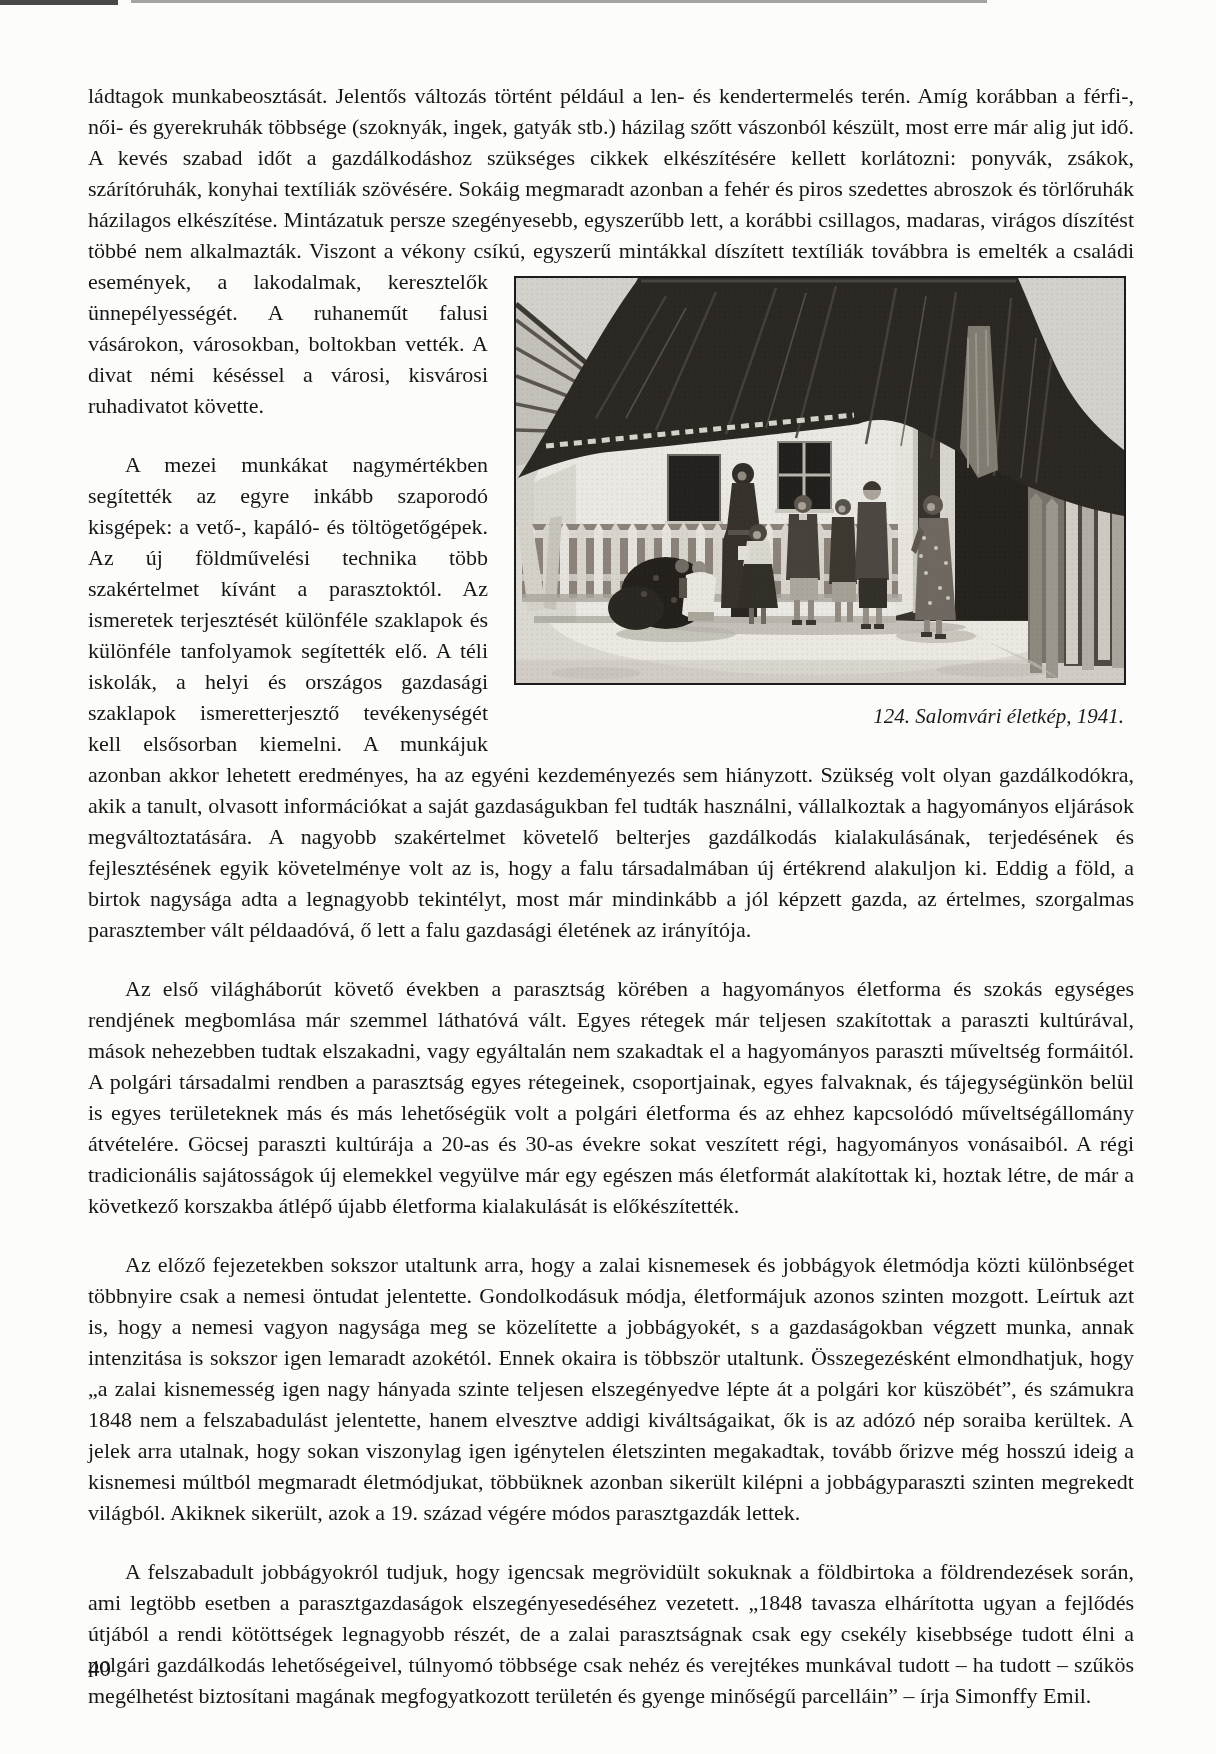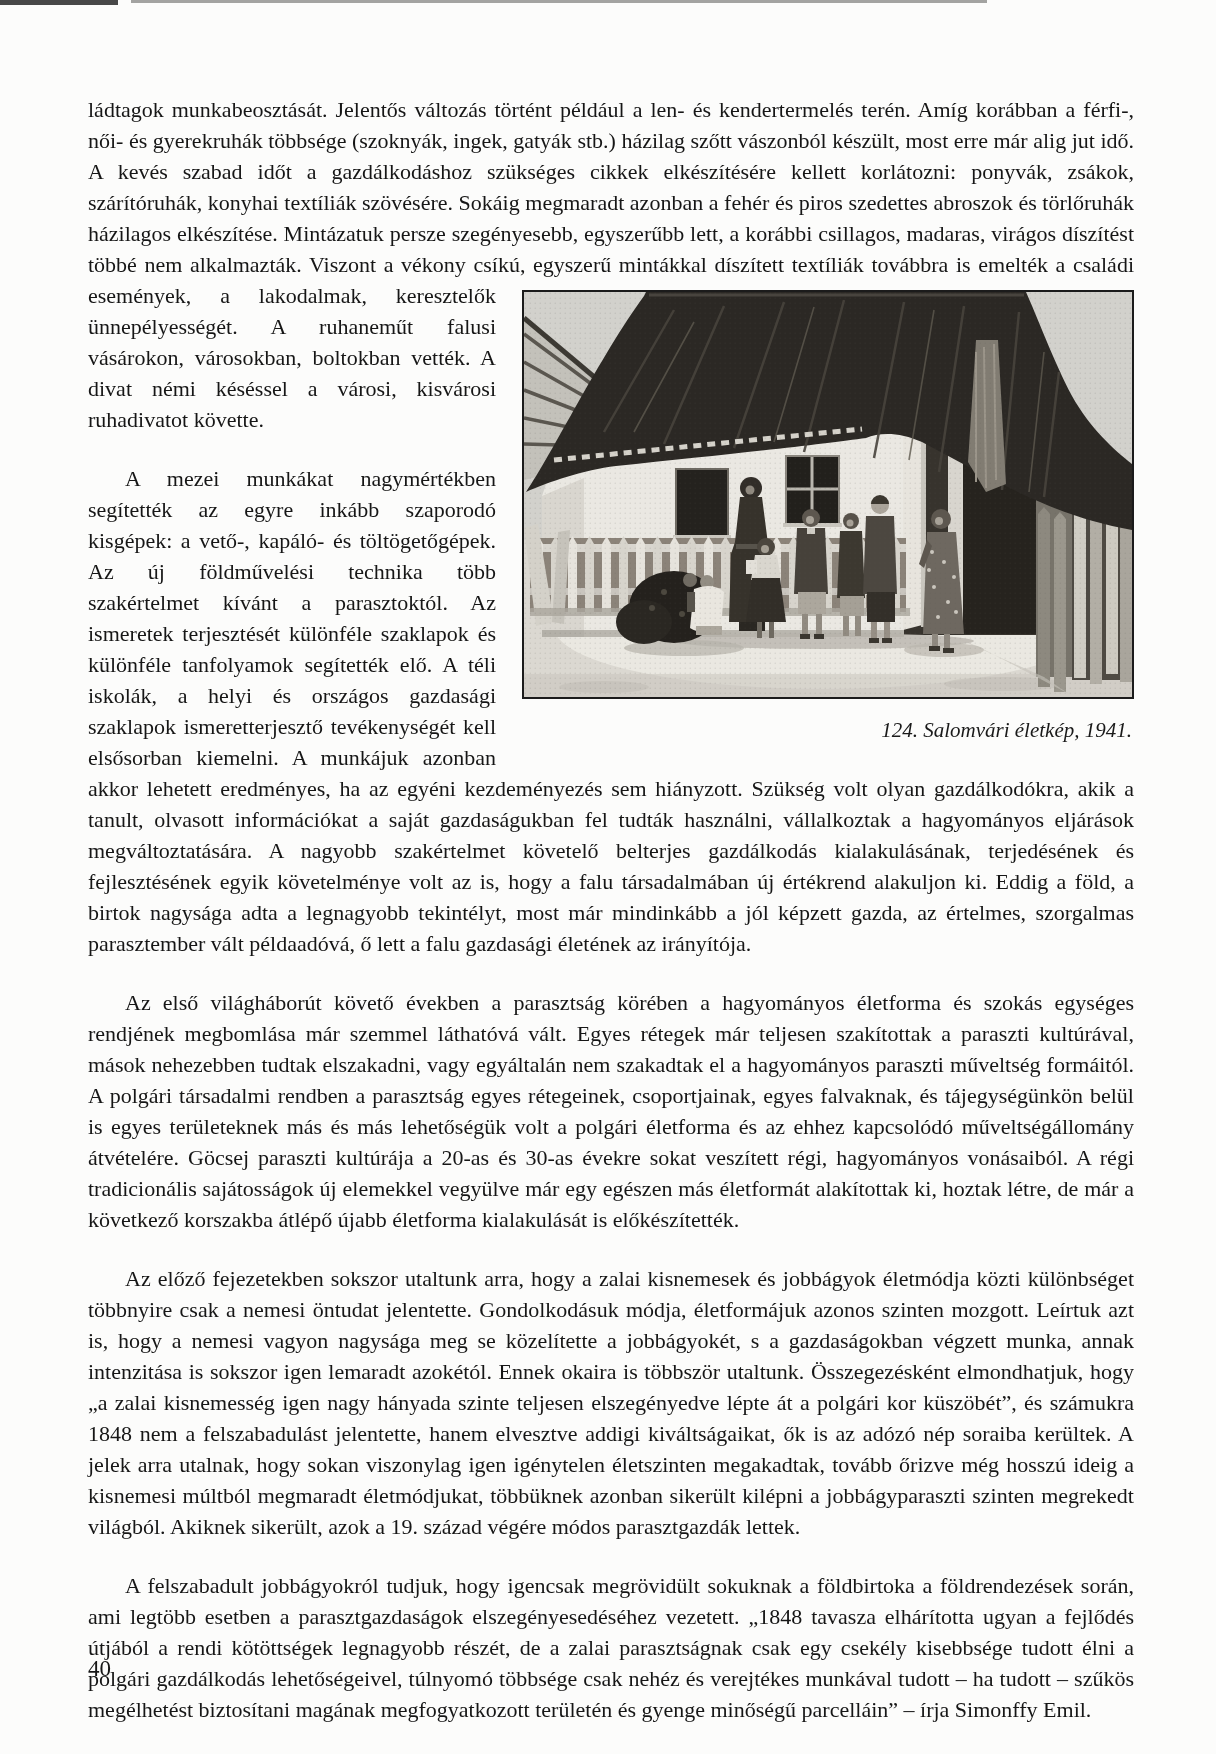--- a/index.html
+++ b/index.html
@@ -11,30 +11,30 @@
   }
   .page{
     position:absolute;inset:0;
     font-family:"Liberation Serif","DejaVu Serif",serif;
     color:#161616;
   }
   .scan-edge{position:absolute;top:0;}
   .scan-edge-dark{left:0;width:118px;height:5px;background:#484848;}
   .scan-edge-light{left:131px;width:856px;height:3px;background:#a3a3a1;}
   .text-block{
-    position:absolute;left:88px;top:94px;width:1046px;
+    position:absolute;left:88px;top:80px;width:1046px;
     font-size:22px;line-height:31px;
     text-align:justify;
   }
   .para{margin:0;text-align:justify;}
   .indent{text-indent:37px;margin-top:28px;}
   .figure{
     float:right;
     width:612px;
-    margin:10px 0 8px 26px;
+    margin:10px 8px 8px 26px;
   }
   .photo{
     width:608px;height:405px;
     border:2px solid #1b1b1b;
     background:#d2d1cc;
   }
   .photo svg{display:block;width:100%;height:100%;}
   .caption{
     margin-top:16px;
     font-style:italic;

